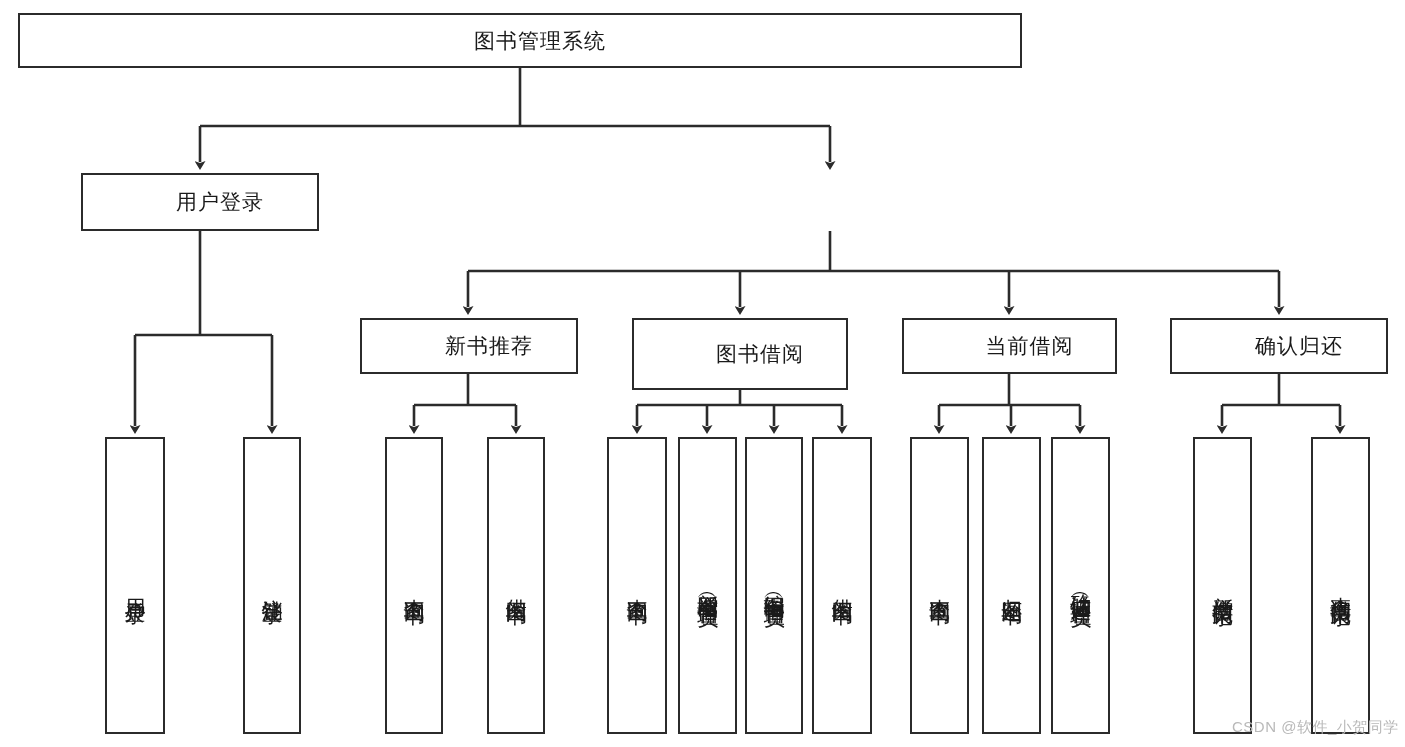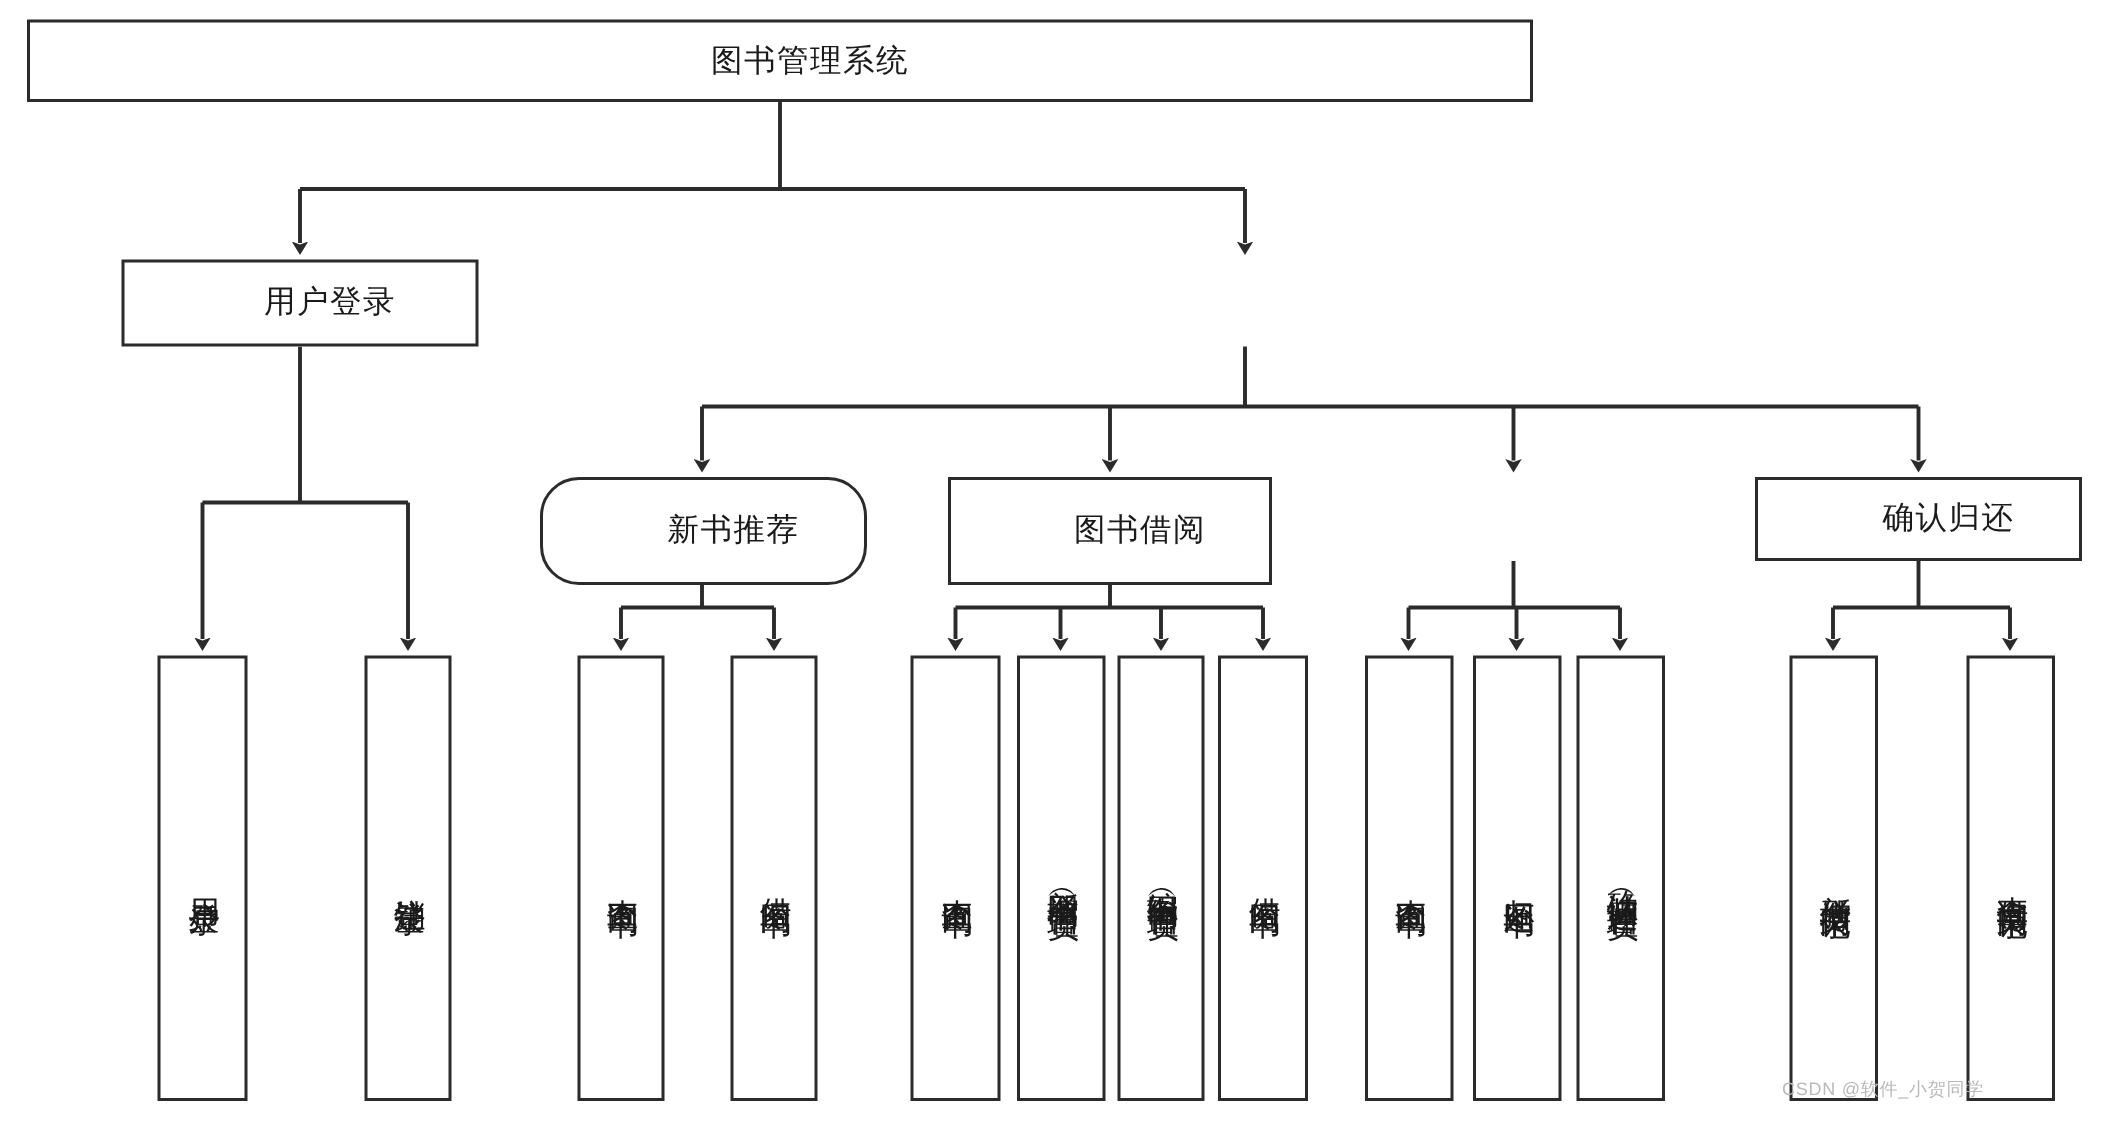--- a/index.html
+++ b/index.html
@@ -51,24 +51,25 @@
     padding: 6px 0;
     text-align: center;
   }
   .node.vert .lbl {
     writing-mode: vertical-rl;
     text-orientation: upright;
     display: block;
   }
   .watermark {
     position: absolute;
-    font-size: 12px;
+    font-size: 15px;
     color: #b9b9b9;
     white-space: nowrap;
     letter-spacing: 0.5px;
+    margin-left: 44px;
   }
 </style>
 </head>
 <body>
 
 <div id="canvas">
 
   <svg id="edges" viewBox="0 0 1405 747" width="1405" height="747">
     <defs>
       <marker id="arrow" markerWidth="9" markerHeight="11" refX="1" refY="5.5" orient="auto" markerUnits="userSpaceOnUse">
@@ -121,25 +122,28 @@
   </svg>
 
   <div class="node horiz" style="left:18px; top:13px; width:1004px; height:55px;">
     <span>图书管理系统</span>
   </div>
 
   <div class="node horiz" style="left:81px; top:173px; width:238px; height:58px;">
     <span>用户登录</span>
   </div>
 
-  <div class="node horiz" style="left:360px; top:318px; width:218px; height:72px;border-radius:26px;">
+  <div class="node horiz" style="left:360px; top:318px; width:218px; height:56px;">
     <span>新书推荐</span>
   </div>
   <div class="node horiz" style="left:632px; top:318px; width:216px; height:72px;">
     <span>图书借阅</span>
+  </div>
+  <div class="node horiz" style="left:902px; top:318px; width:215px; height:56px;">
+    <span>当前借阅</span>
   </div>
   <div class="node horiz" style="left:1170px; top:318px; width:218px; height:56px;">
     <span>确认归还</span>
   </div>
 
   <div class="node vert" style="left:105px; top:437px; width:60px; height:297px;">
     <span class="lbl">用户登录</span>
   </div>
   <div class="node vert" style="left:243px; top:437px; width:58px; height:297px;">
     <span class="lbl">注销登录</span>

